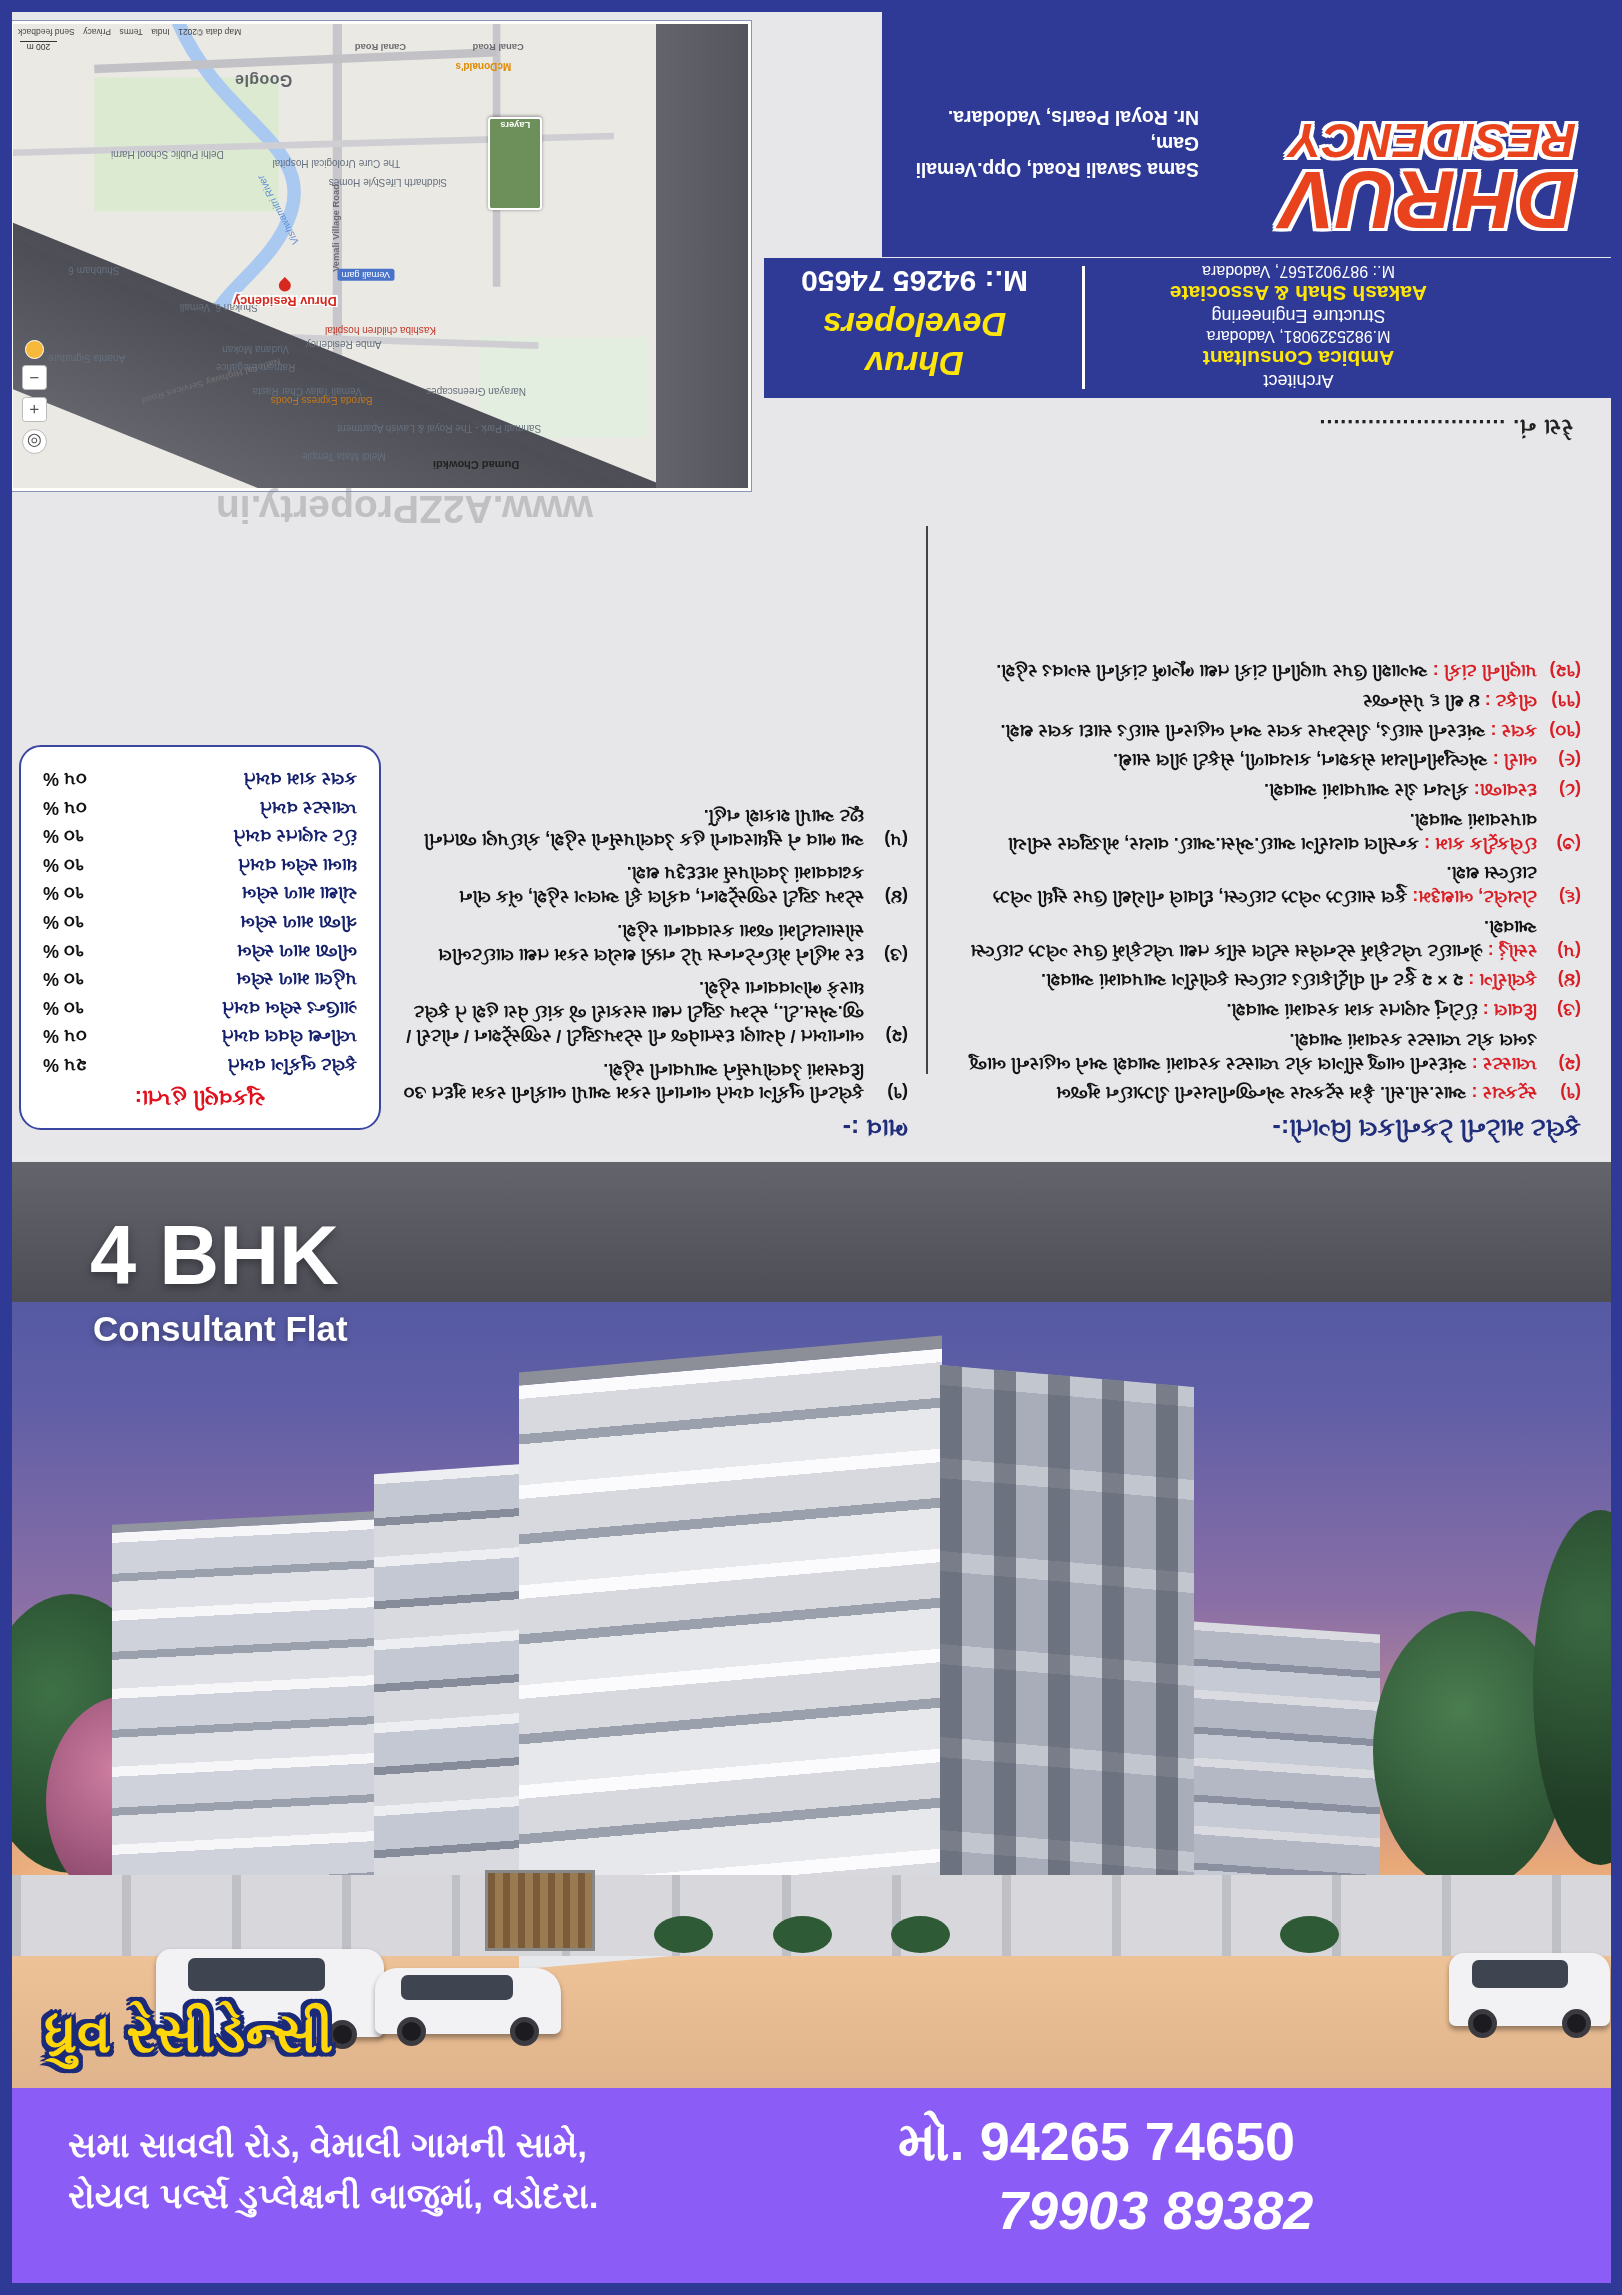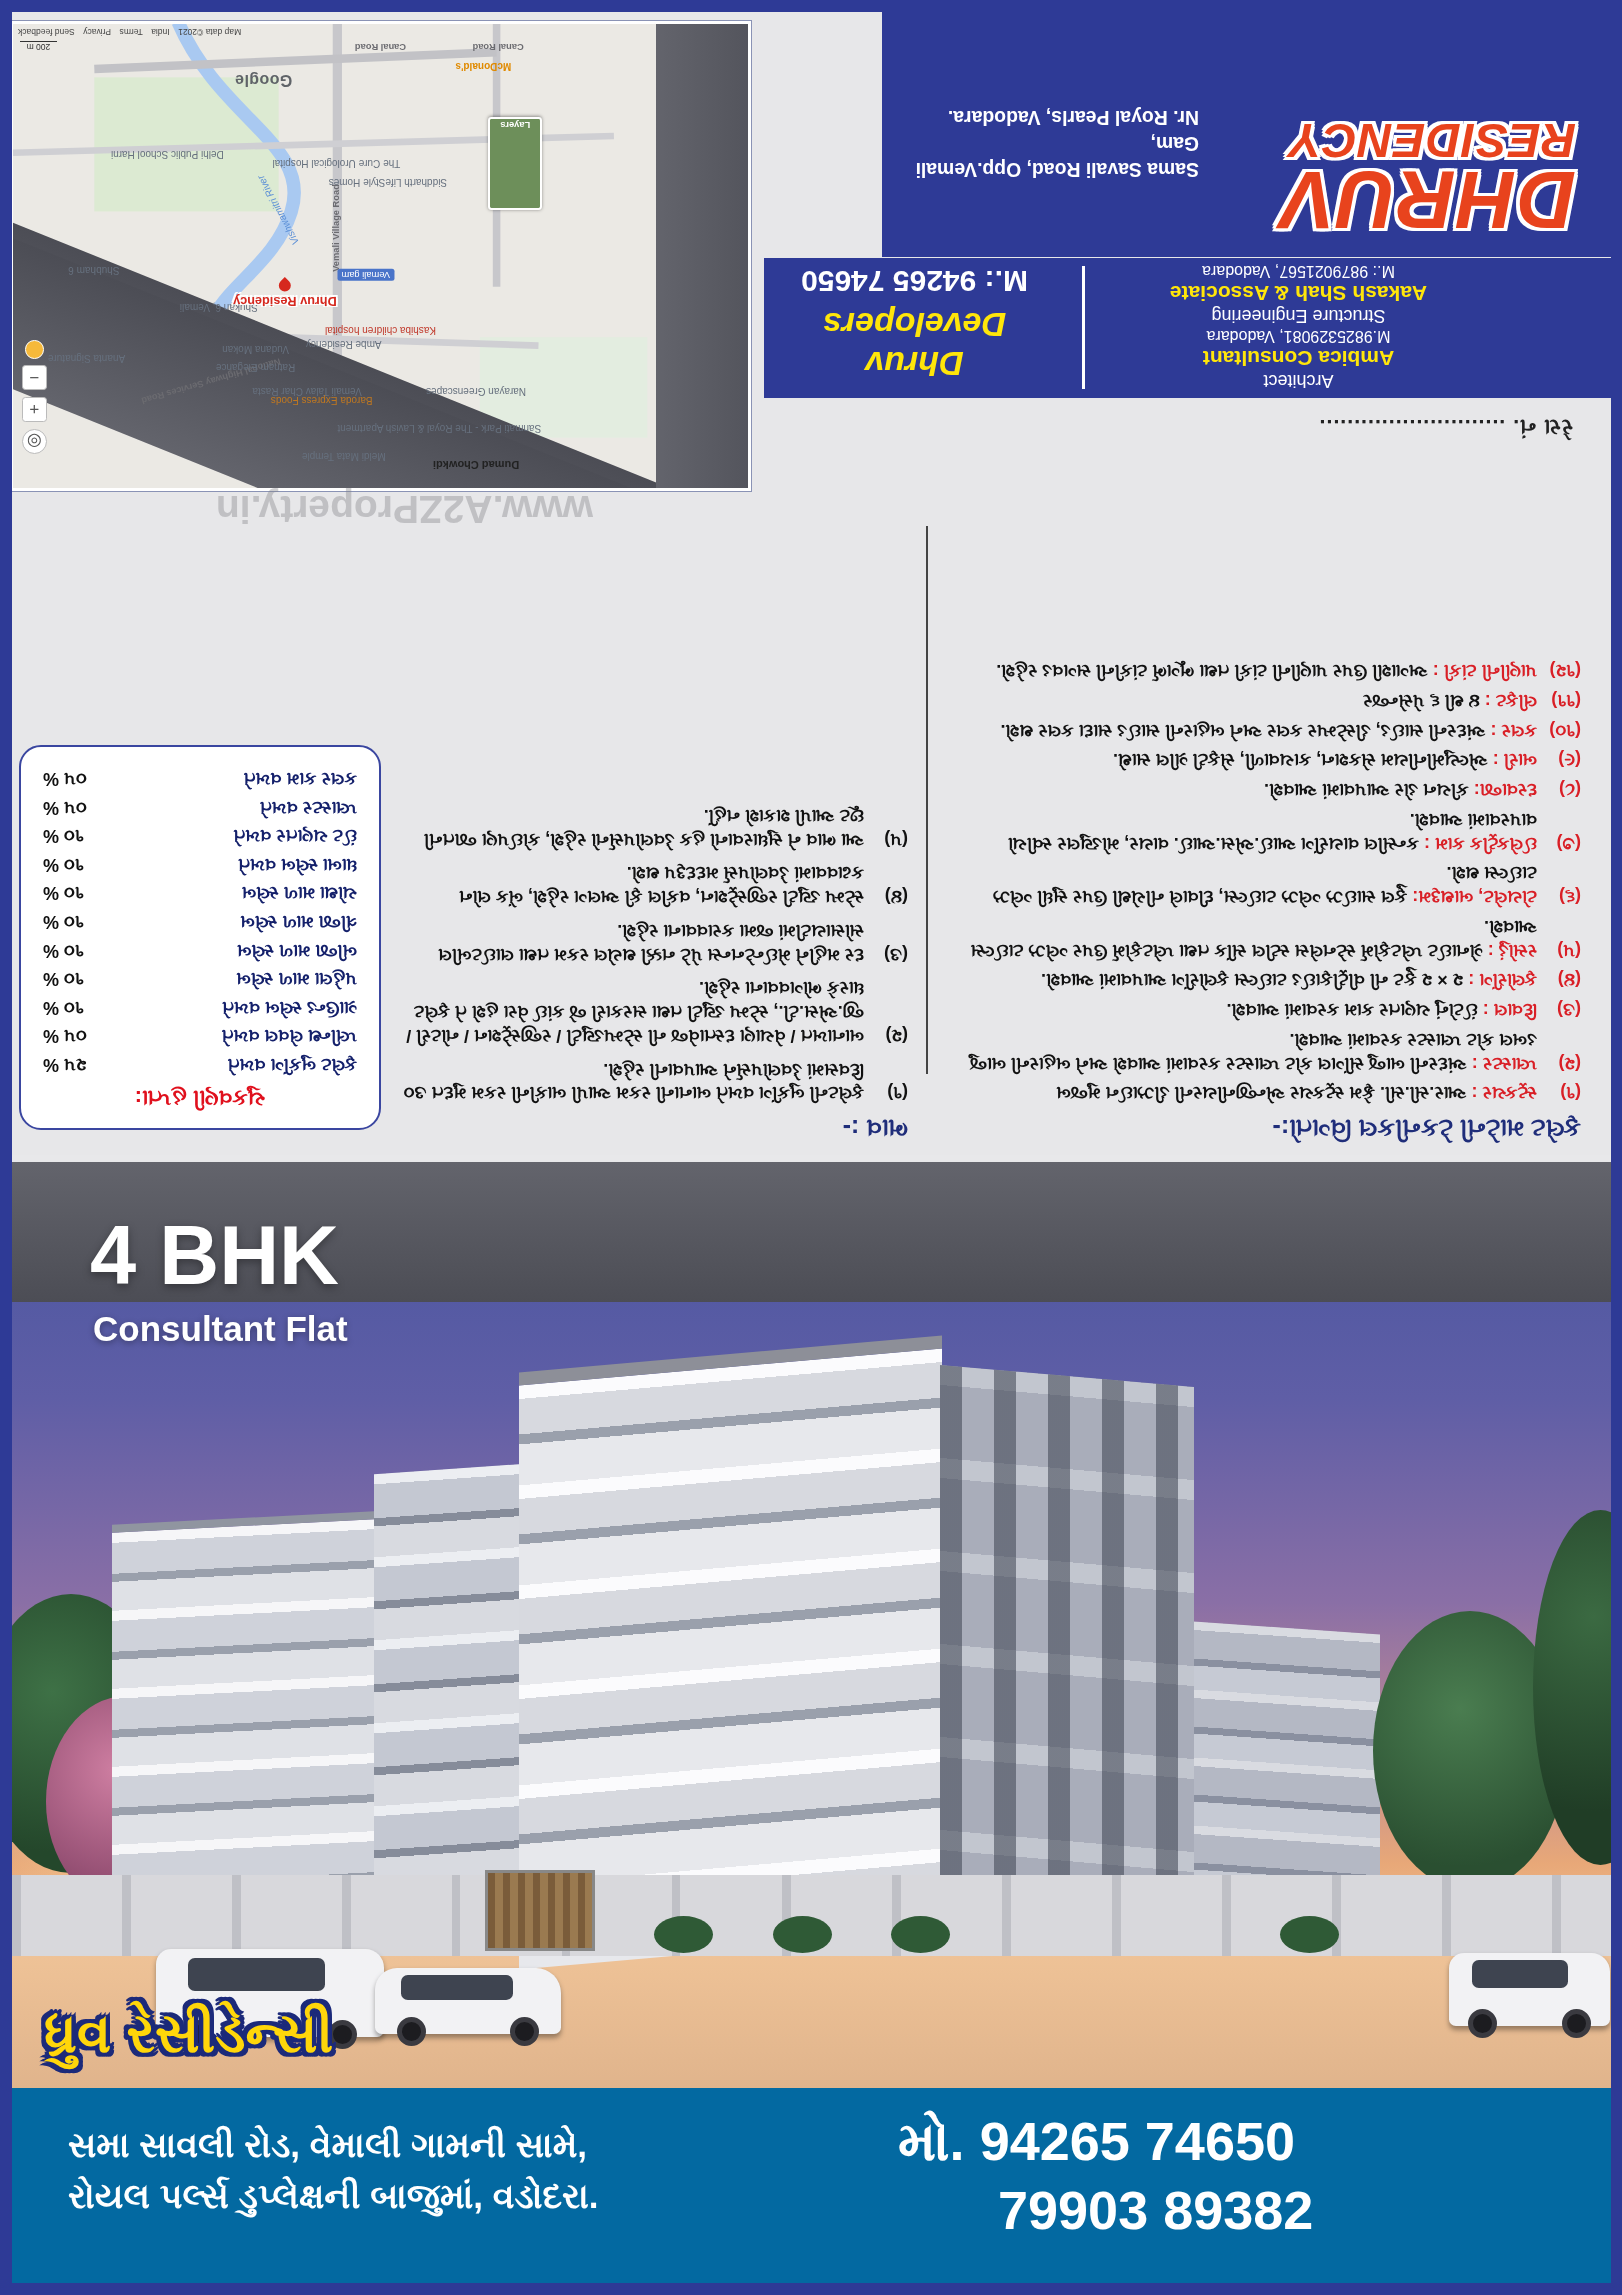--- a/index.html
+++ b/index.html
@@ -122,24 +122,24 @@
   .bush{position:absolute;top:761px;width:59px;height:37px;border-radius:50%;background:#2f5a36;}
   .car{position:absolute;background:#f2f2f4;border-radius:15px 18.6px 6.8px 6.8px;box-shadow:0 3.4px 5px rgba(0,0,0,.35);}
   .car .win{position:absolute;left:14%;top:10%;width:60%;height:38%;background:#3e4450;border-radius:6.8px;}
   .car .wh1,.car .wh2{position:absolute;bottom:-12px;width:29px;height:29px;border-radius:50%;
        background:#1c1c20;border:5px solid #3a3a40;}
   .car .wh1{left:12%;} .car .wh2{right:12%;}
   .suv{left:144px;top:794px;width:228px;height:88px;}
   .sedan{left:363px;top:813px;width:186px;height:66px;border-radius:22px 25px 6.8px 6.8px;}
   .car3{left:1437px;top:798px;width:161px;height:73px;}
   
-  .footer{position:absolute;left:0;top:2076px;width:1599px;height:196px;background:#0369a1;}
+  .footer{position:absolute;left:0;top:2076px;width:1599px;height:196px;background:#8b5cf6;}
   .f-addr{position:absolute;left:56px;top:32px;color:#fff;font-weight:bold;font-size:35px;line-height:1.45;}
   .f-phone{position:absolute;left:886px;top:18.6px;color:#fff;font-weight:900;font-size:54px;line-height:1.28;}
-  .f-phone .p2{padding-left:100px;}
+  .f-phone .p2{padding-left:100px;font-style:italic;}
 </style>
 </head>
 <body>
 
 <div class="flyer">
 
   <section class="back">
 
     <div class="spec-col">
       <h2 class="col-head">ફ્લેટ માટેની ટેકનીકલ વિગતો:-</h2>

